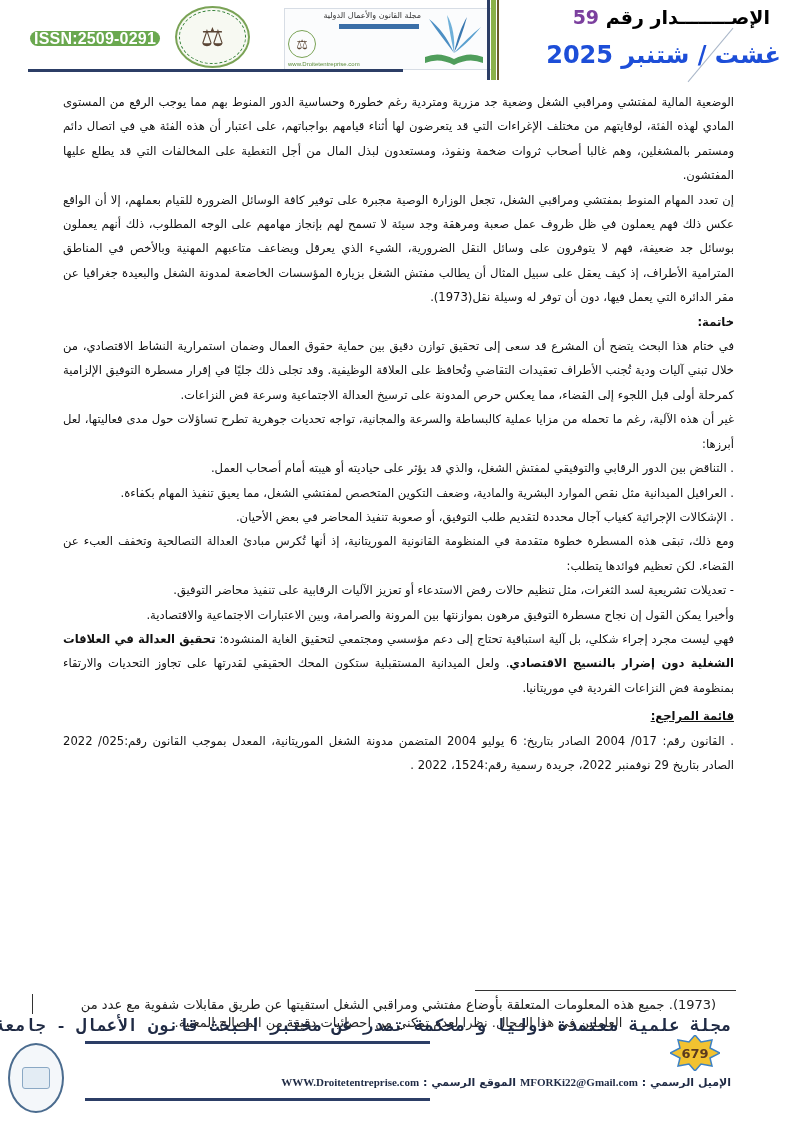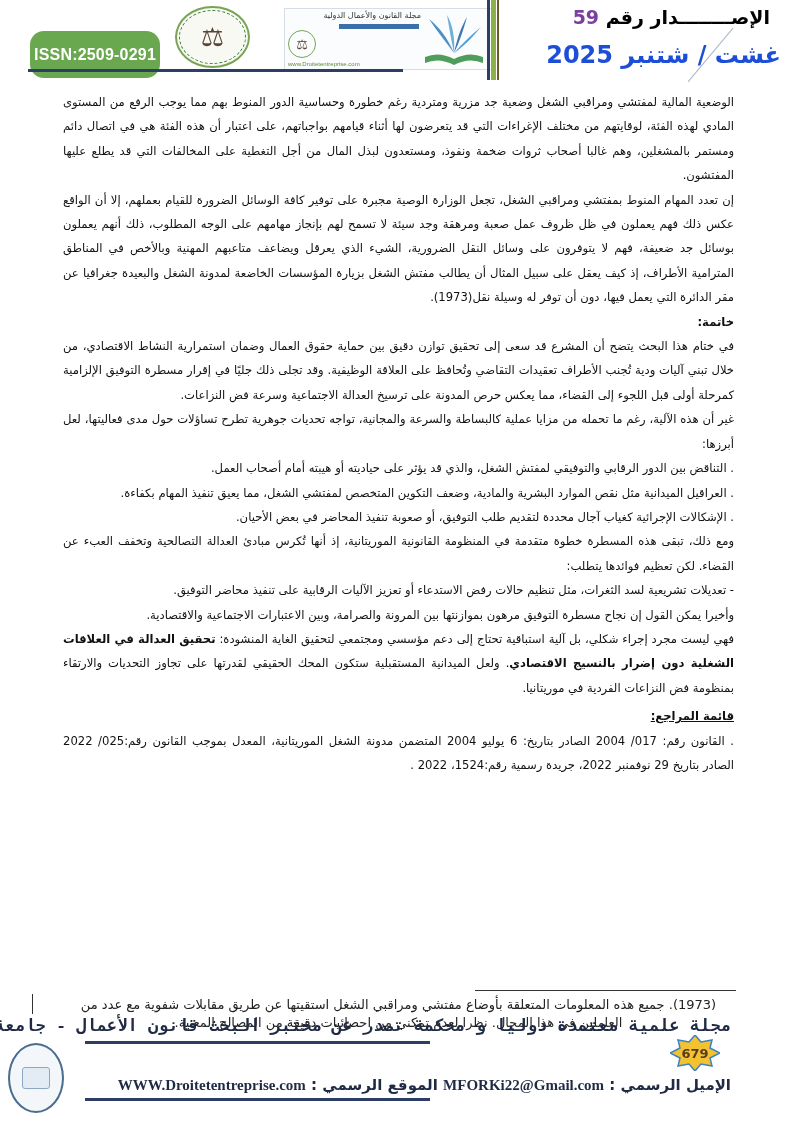--- a/index.html
+++ b/index.html
@@ -1,21 +1,21 @@
 <!DOCTYPE html>
 <html><head>
 <meta charset="utf-8">
 <style>
   * { box-sizing: border-box; margin: 0; padding: 0; }
   html, body { width: 794px; height: 1123px; background: #ffffff; overflow: hidden; }
   body { position: relative; font-family: "DejaVu Sans", sans-serif; color: #111; }
 
   
   .issn-badge {
-    position: absolute; left: 30px; top: 31px; width: 130px; height: 47px;
+    position: absolute; left: 30px; top: 31px; width: 130px; height: 15px;
     background: #6aa84f; color: #fff; border-radius: 14px;
     font-family: "Liberation Sans", sans-serif; font-size: 16px; font-weight: bold;
     display: flex; align-items: center; justify-content: center; letter-spacing: 0.2px;
   }
   .lab-logo {
     position: absolute; left: 175px; top: 6px; width: 75px; height: 62px;
     border-radius: 50%; border: 2px solid #7aa356; background: #f7f9f2;
     display: flex; align-items: center; justify-content: center;
   }
   .lab-logo .ring-text {
@@ -93,21 +93,21 @@
     position: absolute; left: 670px; top: 1035px; width: 50px; height: 36px;
     display: flex; align-items: center; justify-content: center;
     font-family: "DejaVu Sans", sans-serif; font-weight: bold; font-size: 13px; color: #5b3a1e;
   }
   .footer-line1 {
     position: absolute; right: 63px; top: 1015px; direction: rtl; white-space: nowrap;
     font-family: Liberation Mono, monospace; font-weight: bold; font-size: 17px; color: #1f2a44;
   }
   .footer-line2 {
     position: absolute; right: 63px; top: 1076px; direction: rtl; white-space: nowrap;
-    font-family: "DejaVu Sans", sans-serif; font-weight: bold; font-size: 15px; color: #1f2a44;
+    font-family: "DejaVu Sans", sans-serif; font-weight: bold; font-size: 11px; color: #1f2a44;
   }
   .footer-line2 .latin { font-family: "Liberation Serif", serif; direction: ltr; unicode-bidi: embed; }
   .seal {
     position: absolute; left: 8px; top: 1043px; width: 56px; height: 70px; border-radius: 50%;
     border: 2px solid #4b6c8f; background: #f4f7fa;
     display: flex; align-items: center; justify-content: center;
   }
   .seal .seal-inner { width: 28px; height: 22px; border: 1px solid #8aa8c4; background: #e3ecf4; border-radius: 3px; }
 </style>
 </head>

